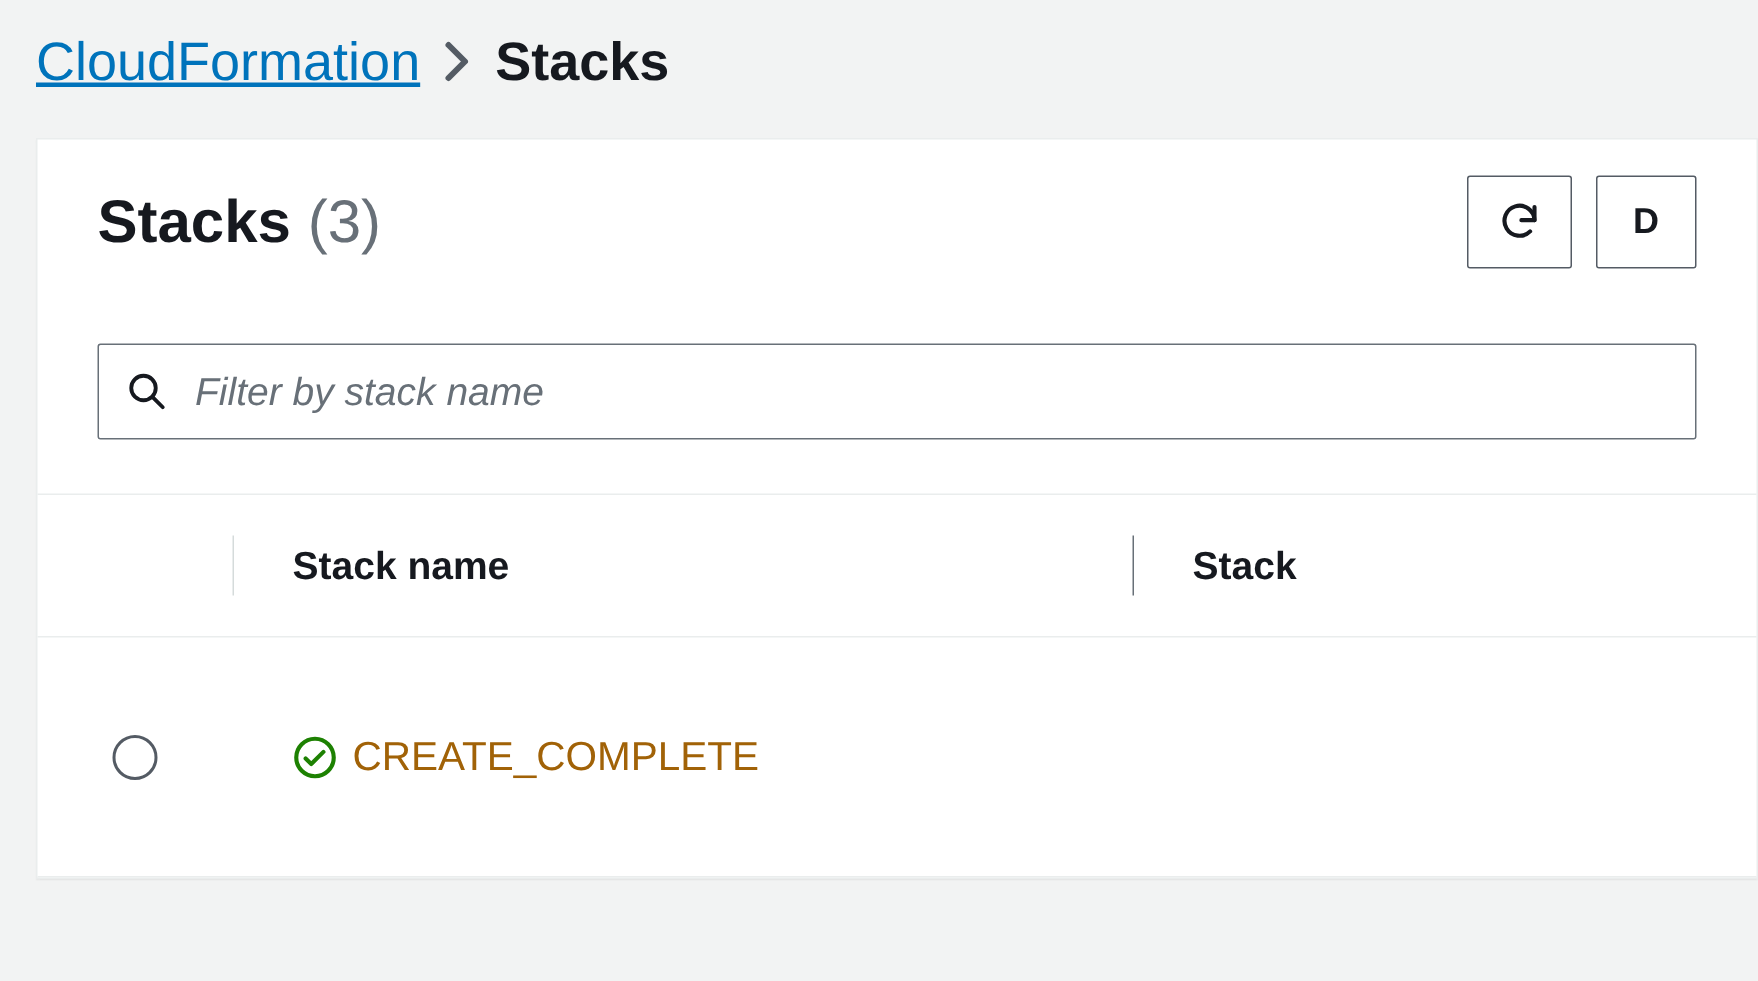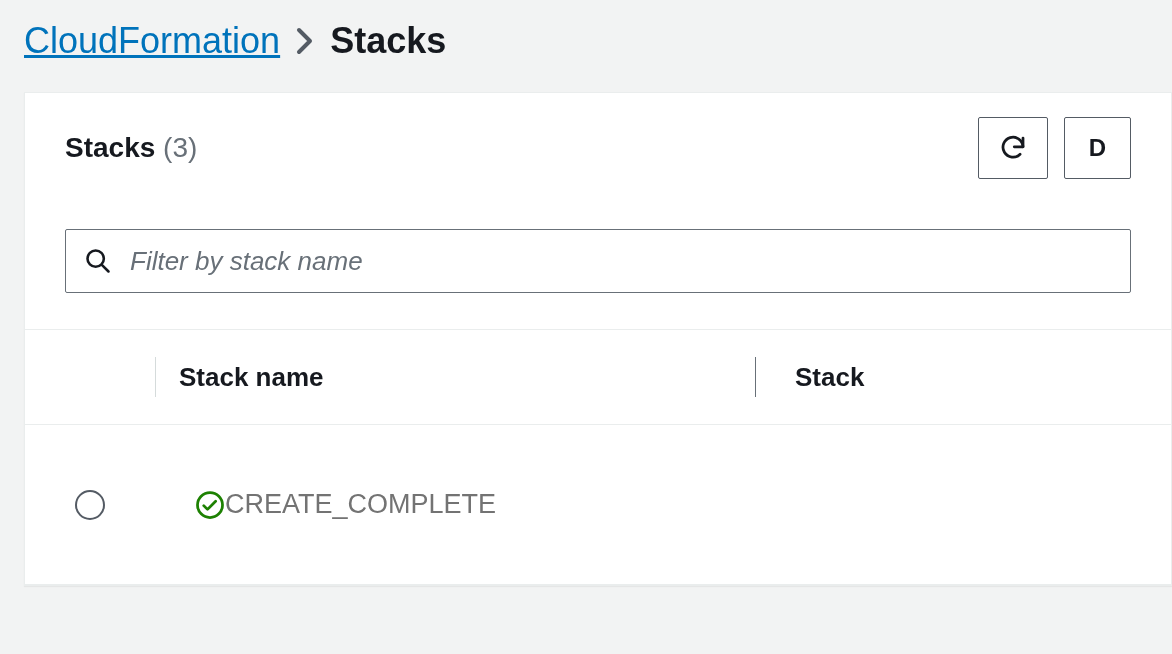--- a/index.html
+++ b/index.html
@@ -40,21 +40,21 @@
       margin-left: 24px;
       box-shadow: 0 1px 1px rgba(0,0,0,0.05);
     }
     .panel-header {
       display: flex;
       align-items: center;
       justify-content: space-between;
       padding: 24px 40px 10px;
     }
     .panel-title {
-      font-size: 28px;
+      font-size: 40px;
       font-weight: 700;
     }
     .panel-title .count {
       color: #687078;
       font-weight: 400;
     }
     .header-actions {
       display: flex;
       gap: 16px;
       align-items: center;
@@ -114,21 +114,21 @@
       height: 96px;
     }
     .col-radio {
       width: 130px;
       flex: 0 0 130px;
       display: flex;
       justify-content: center;
     }
     .col-name {
       flex: 0 0 600px;
-      padding-left: 24px;
+      padding-left: 40px;
       font-size: 26px;
       font-weight: 700;
       position: relative;
     }
     .col-name::before {
       content: "";
       position: absolute;
       left: 0;
       top: 50%;
       transform: translateY(-50%);
@@ -173,21 +173,22 @@
     }
     .stack-link {
       color: #0073bb;
       text-decoration: underline;
       font-size: 27px;
       font-weight: 400;
     }
     .status-cell {
       display: flex;
       align-items: center;
-      color: #737373;
+      gap: 10px;
+      color: #a16207;
       font-size: 27px;
       font-weight: 400;
     }
     .trow .col-name,
     .trow .col-status {
       font-weight: 400;
     }
     svg {
       display: block;
     }

